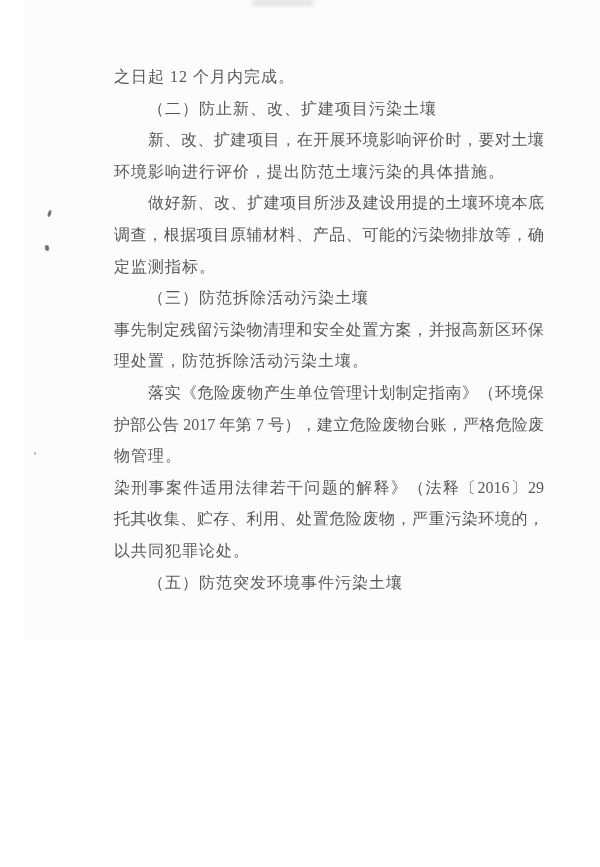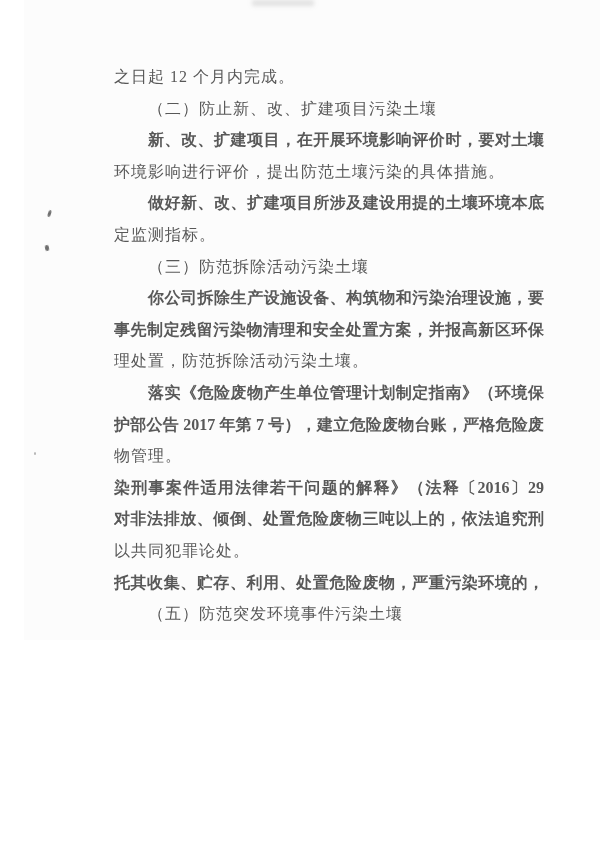--- a/index.html
+++ b/index.html
@@ -38,21 +38,20 @@
   }
   .line.indent {
     padding-left: 34px;
   }
   .line.justify {
     letter-spacing: 0;
     white-space: normal;
     text-align: justify;
     text-align-last: justify;
     overflow: hidden;
-    font-weight: bold;
   }
   
   .seal-circle {
     position: absolute;
     left: 368px;
     top: 732px;
     width: 92px;
     height: 92px;
     border: 3px solid rgba(205, 152, 148, 0.28);
     border-radius: 50%;
@@ -94,32 +93,31 @@
 
 <div class="page">
   <div class="smudge-top"></div>
 
   <div class="text-block" id="lines-container">
       <div class="line">之日起 12 个月内完成。</div>
       <div class="line indent">（二）防止新、改、扩建项目污染土壤</div>
       <div class="line indent justify">新、改、扩建项目，在开展环境影响评价时，要对土壤</div>
       <div class="line">环境影响进行评价，提出防范土壤污染的具体措施。</div>
       <div class="line indent justify">做好新、改、扩建项目所涉及建设用提的土壤环境本底</div>
+      <div class="line justify">调查，根据项目原辅材料、产品、可能的污染物排放等，确</div>
       <div class="line">定监测指标。</div>
       <div class="line indent">（三）防范拆除活动污染土壤</div>
-      <div class="line indent justify">你公司拆除生产设施设备、构筑物和污染治理设施，要</div>
       <div class="line justify">事先制定残留污染物清理和安全处置方案，并报高新区环保</div>
       <div class="line">理处置，防范拆除活动污染土壤。</div>
       <div class="line indent justify">落实《危险废物产生单位管理计划制定指南》（环境保</div>
       <div class="line justify">护部公告 2017 年第 7 号），建立危险废物台账，严格危险废</div>
       <div class="line">物管理。</div>
       <div class="line justify">染刑事案件适用法律若干问题的解释》（法释〔2016〕29 号），</div>
-      <div class="line justify">对非法排放、倾倒、处置危险废物三吨以上的，依法追究刑</div>
+      <div class="line justify">托其收集、贮存、利用、处置危险废物，严重污染环境的，</div>
       <div class="line">以共同犯罪论处。</div>
-      <div class="line justify">托其收集、贮存、利用、处置危险废物，严重污染环境的，</div>
       <div class="line indent">（五）防范突发环境事件污染土壤</div>
     </div>
 
   <div class="seal-circle"></div>
   <div class="smudge-bottom"></div>
   <div class="speck s1"></div>
   <div class="speck s2"></div>
   <div class="speck s3"></div>
   <div class="speck s4"></div>
 </div>

